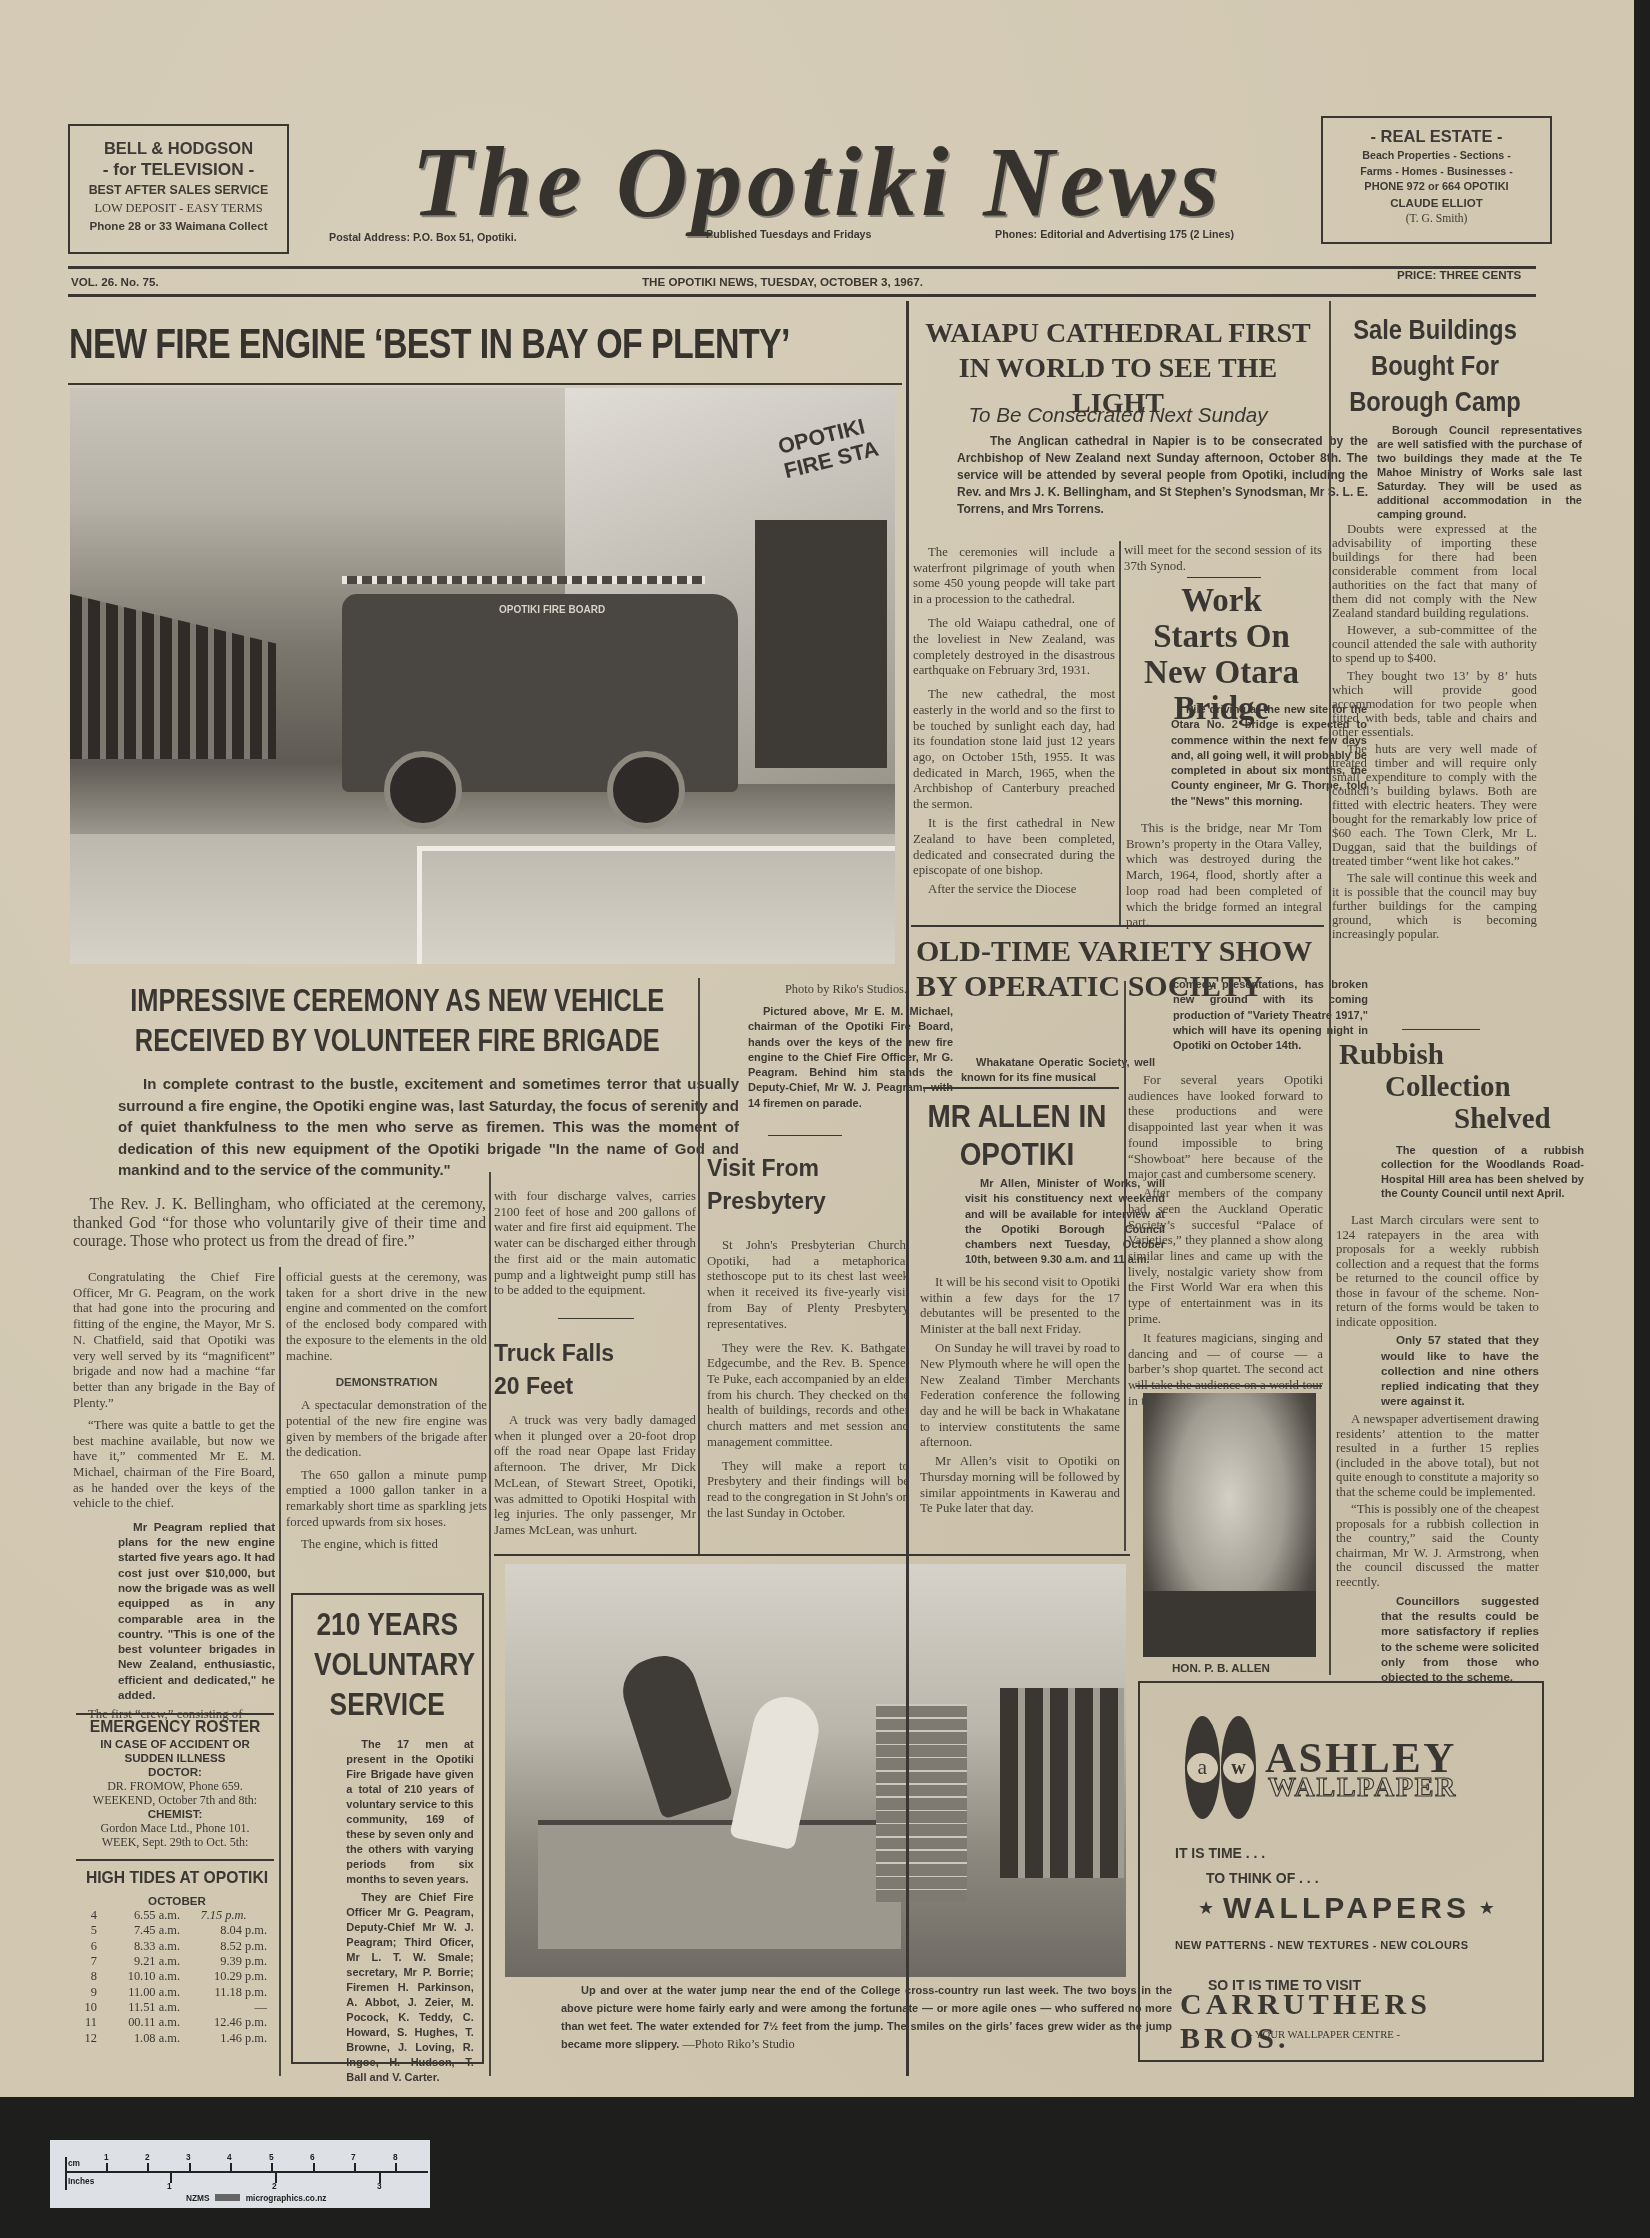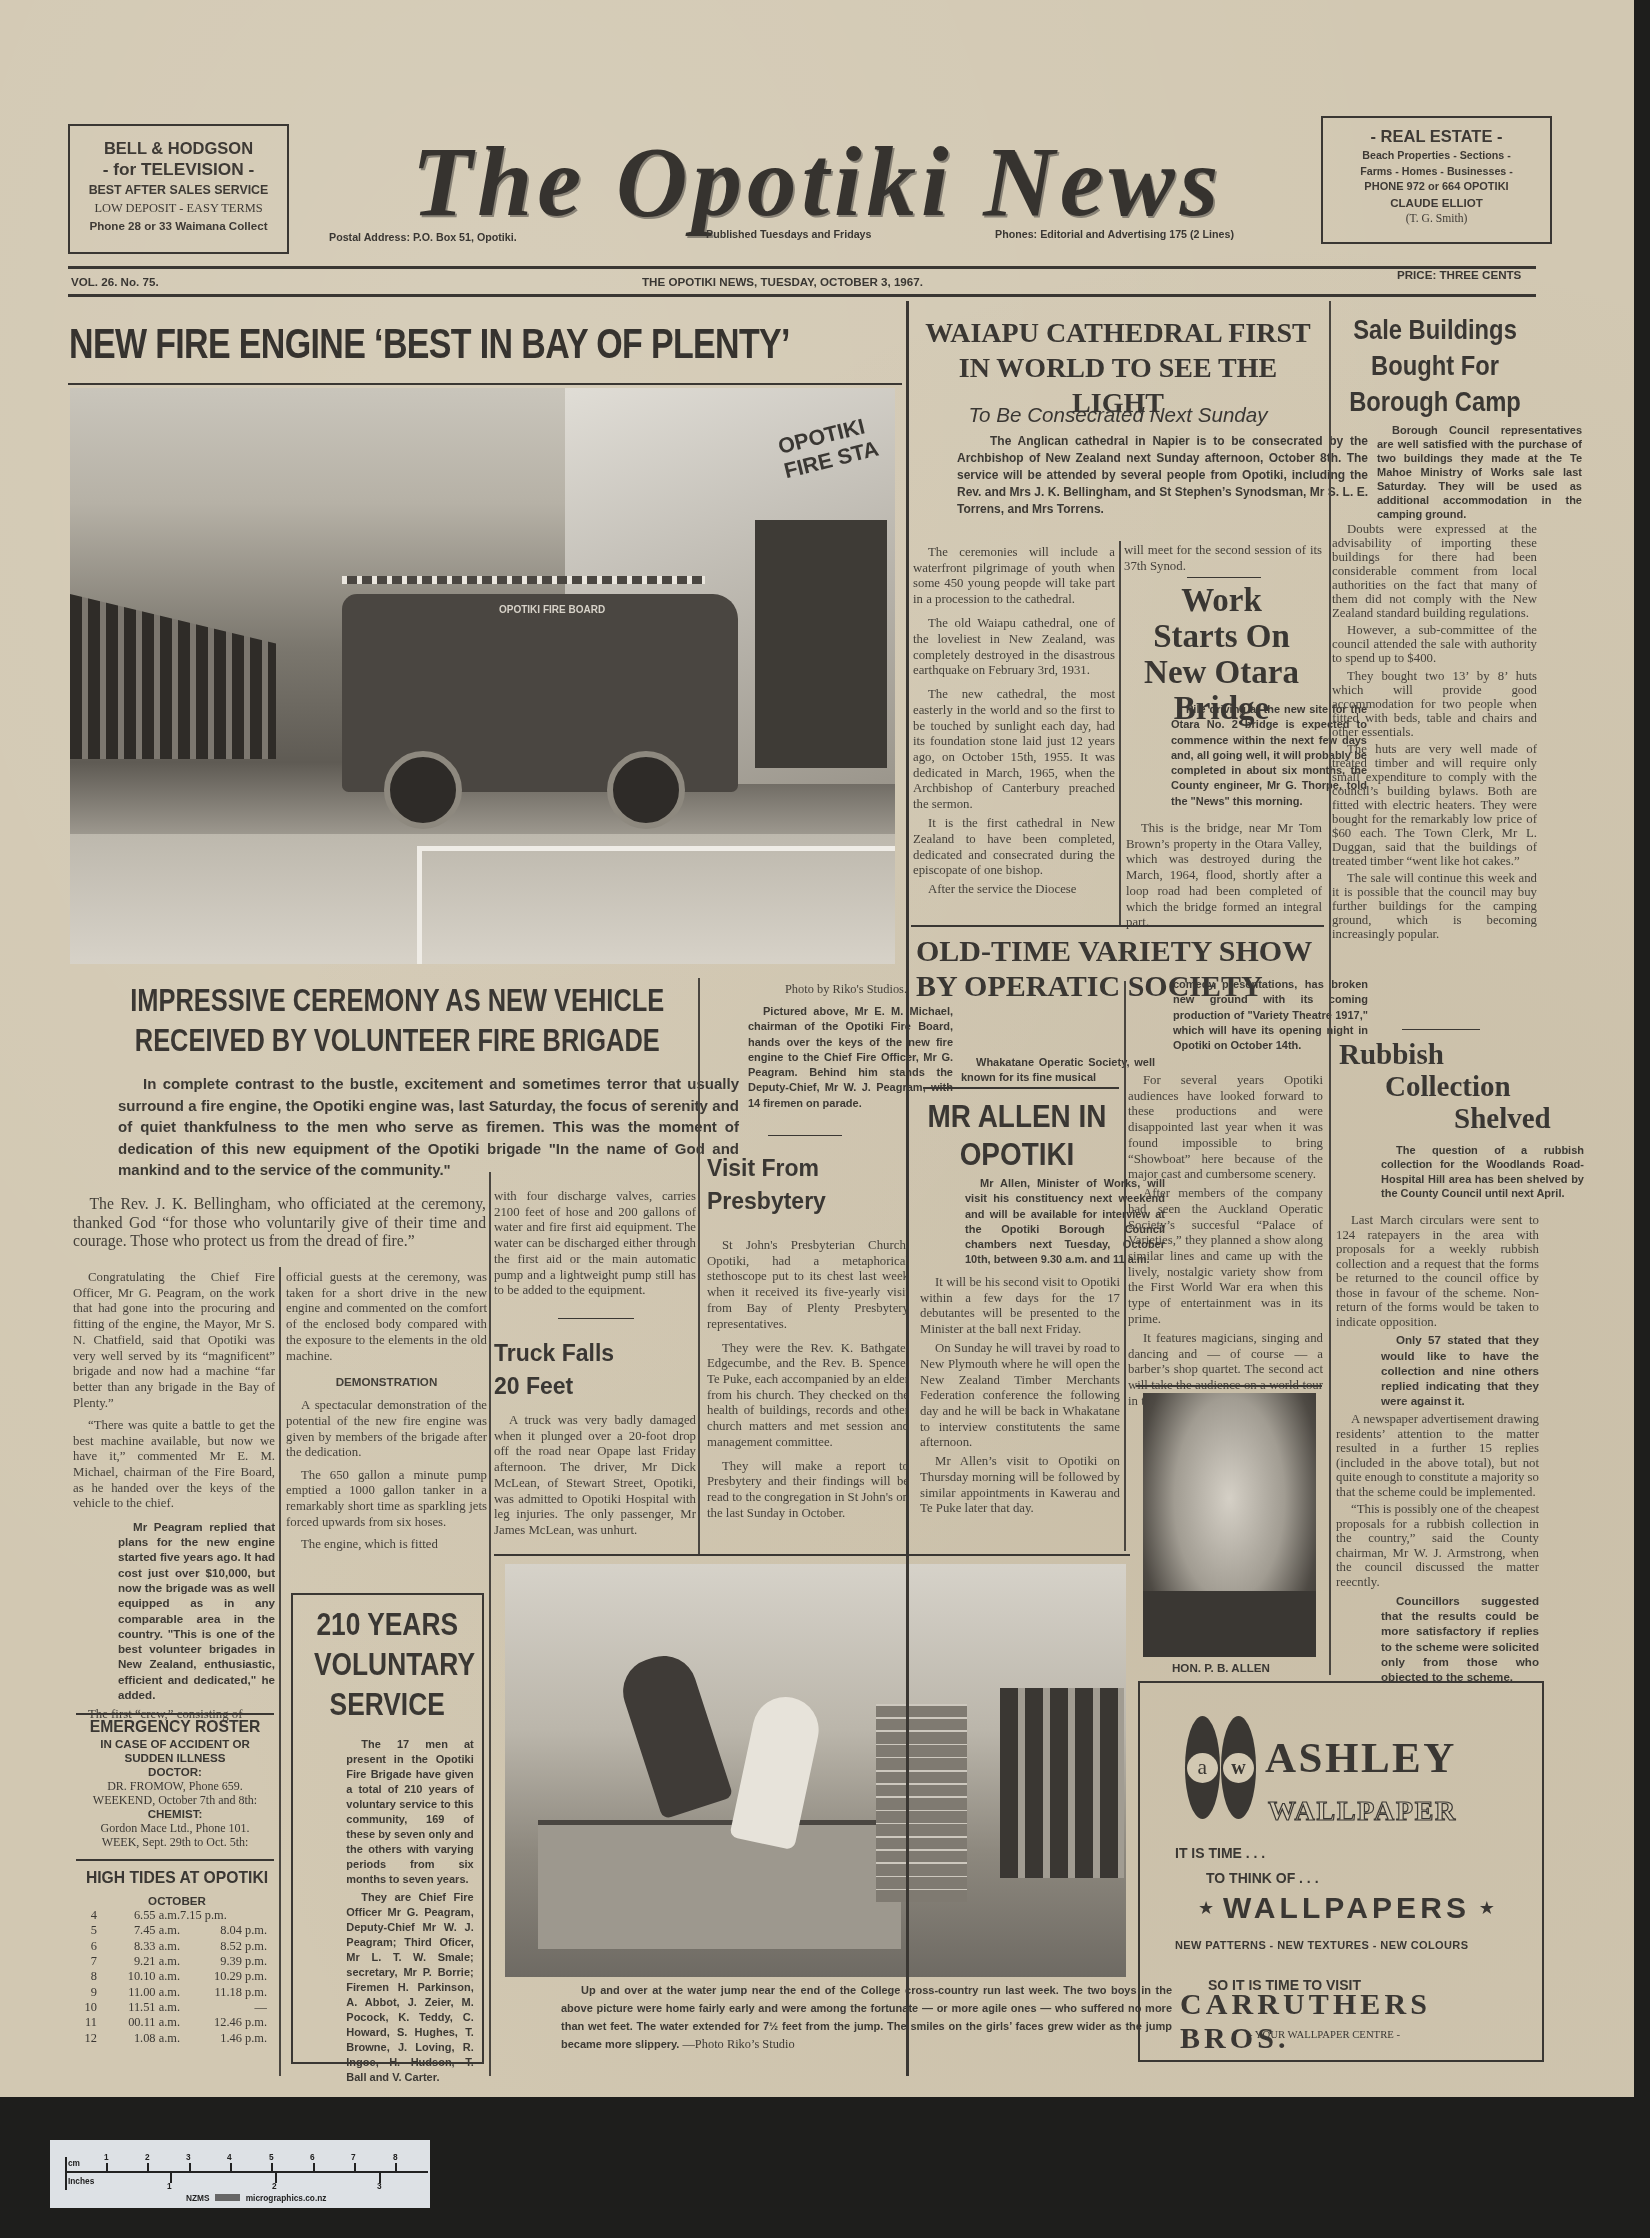--- a/index.html
+++ b/index.html
@@ -123,21 +123,21 @@
   </div>
   <div class="rule" style="left:76px;top:1859px;width:198px;height:1.7px;"></div>
 
   <div class="abs" style="left:74px;top:1867px;width:206px;">
     <div class="sans" style="font-weight:bold;font-size:15.7px;line-height:21.5px;text-align:center;">HIGH TIDES AT OPOTIKI</div>
     <div class="sans center" style="font-weight:bold;font-size:11.6px;margin:5px 0 1.7px;">OCTOBER</div>
     <div id="tide-rows">
         <div class="tide-row">
           <span style="width: 23px; text-align: right;">4</span>
           <span style="width: 83px; text-align: right;">6.55 a.m.</span>
-          <span style="width: 87px; text-align: left;">7.15 p.m.</span>
+          <span style="width: 87px; text-align: center; font-style: italic;">7.15 p.m.</span>
         </div>
         <div class="tide-row">
           <span style="width: 23px; text-align: right;">5</span>
           <span style="width: 83px; text-align: right;">7.45 a.m.</span>
           <span style="width: 87px; text-align: right;">8.04 p.m.</span>
         </div>
         <div class="tide-row">
           <span style="width: 23px; text-align: right;">6</span>
           <span style="width: 83px; text-align: right;">8.33 a.m.</span>
           <span style="width: 87px; text-align: right;">8.52 p.m.</span>
@@ -287,21 +287,21 @@
   </div>
 
   <div class="abs box" style="left:1138px;top:1681px;width:406px;height:381px;">
     <div class="abs" style="left:45px;top:33px;width:74px;height:103px;">
       <div class="abs" style="left:0;top:0;width:35px;height:103px;border-radius:50%;background:#3a3733;"></div>
       <div class="abs" style="left:36px;top:0;width:35px;height:103px;border-radius:50%;background:#3a3733;"></div>
       <div class="abs center" style="left:1.7px;top:37px;width:31px;height:30px;line-height:28px;border-radius:50%;background:#d2c8b2;font-size:21.5px;">a</div>
       <div class="abs center" style="left:38px;top:37px;width:31px;height:30px;line-height:28px;border-radius:50%;background:#d2c8b2;font-size:20px;font-weight:bold;">w</div>
     </div>
     <div class="abs ser-head" style="left:125px;top:50px;font-size:43px;letter-spacing:2.5px;">ASHLEY</div>
-    <div class="abs" style="left:128px;top:112px;font-size:28px;font-weight:bold;color:#d2c8b2;-webkit-text-stroke:1.2px #3a3733;letter-spacing:1.7px;">WALLPAPER</div>
+    <div class="abs" style="left:128px;top:88px;font-size:28px;font-weight:bold;color:#d2c8b2;-webkit-text-stroke:1.2px #3a3733;letter-spacing:1.7px;">WALLPAPER</div>
     <div class="abs sans" style="left:35px;top:162px;font-weight:bold;font-size:14px;">IT IS TIME . . .</div>
     <div class="abs sans" style="left:66px;top:187px;font-weight:bold;font-size:14px;">TO THINK OF . . .</div>
     <div class="abs" style="left:58px;top:208px;width:297px;display:flex;justify-content:space-between;align-items:center;">
       <span style="font-size:18px;">★</span>
       <span class="cond" style="font-size:30px;letter-spacing:4.1px;">WALLPAPERS</span>
       <span style="font-size:18px;">★</span>
     </div>
     <div class="abs sans" style="left:35px;top:256px;font-weight:bold;font-size:11px;letter-spacing:0.4px;">NEW PATTERNS - NEW TEXTURES - NEW COLOURS</div>
     <div class="abs sans" style="left:68px;top:282px;font-weight:bold;font-size:14px;margin-top:12px;">SO IT IS TIME TO VISIT</div>
     <div class="abs ser-head" style="left:40px;top:304px;font-size:30px;letter-spacing:4.1px;">CARRUTHERS BROS.</div>

